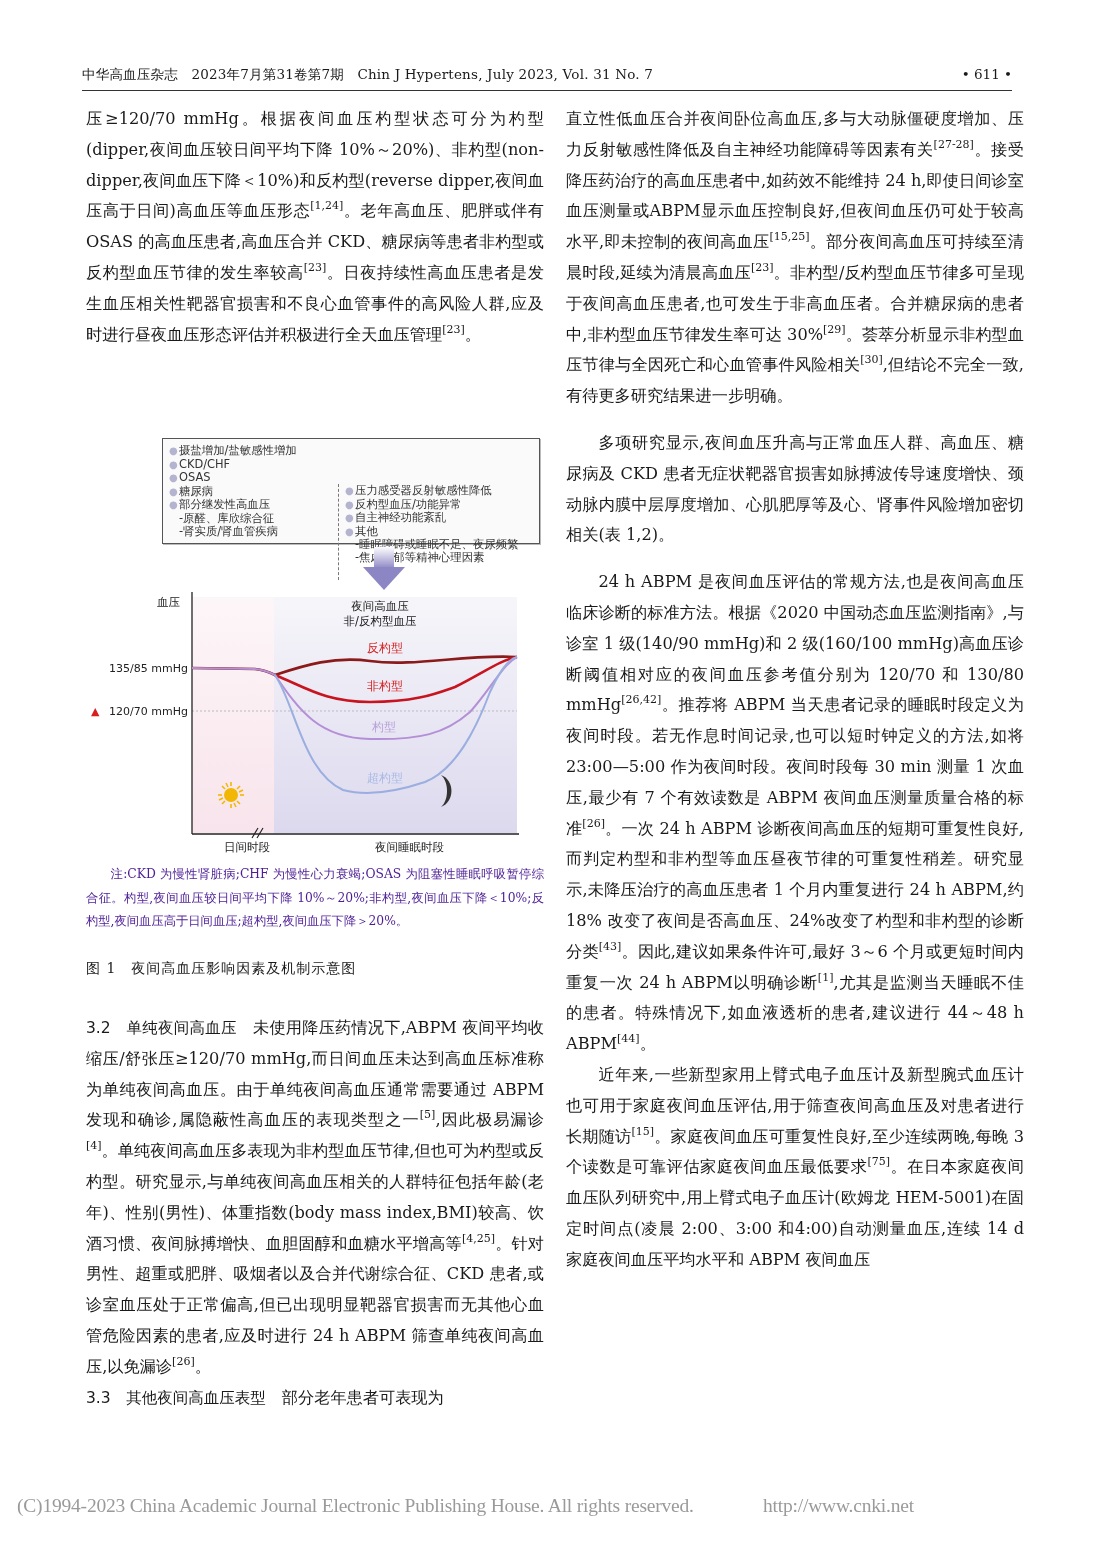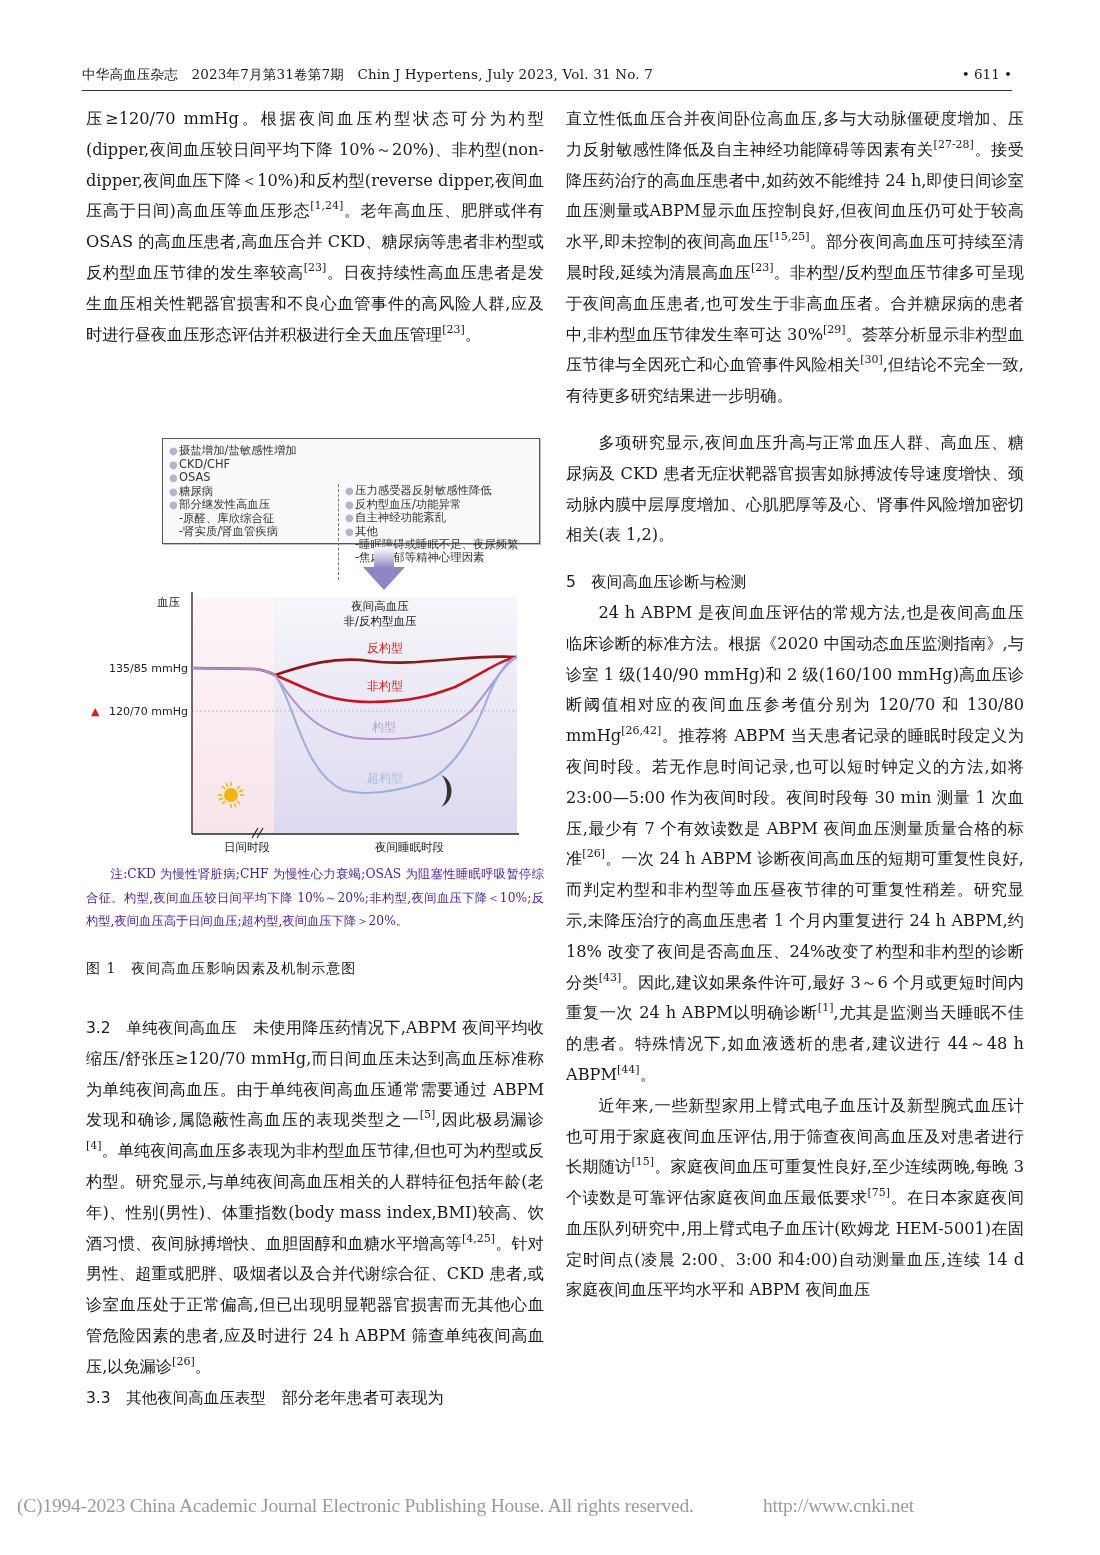--- a/index.html
+++ b/index.html
@@ -150,21 +150,20 @@
 <div class="col col-left" style="top:1013px;">
   <p class="p"><span class="sec-title">3.2　单纯夜间高血压</span><span>　未使用降压药情况下,ABPM 夜间平均收缩压/舒张压≥120/70 mmHg,而日间血压未达到高血压标准称为单纯夜间高血压。由于单纯夜间高血压通常需要通过 ABPM 发现和确诊,属隐蔽性高血压的表现类型之一</span><sup>[5]</sup><span>,因此极易漏诊</span><sup>[4]</sup><span>。单纯夜间高血压多表现为非杓型血压节律,但也可为杓型或反杓型。研究显示,与单纯夜间高血压相关的人群特征包括年龄(老年)、性别(男性)、体重指数(body mass index,BMI)较高、饮酒习惯、夜间脉搏增快、血胆固醇和血糖水平增高等</span><sup>[4,25]</sup><span>。针对男性、超重或肥胖、吸烟者以及合并代谢综合征、CKD 患者,或诊室血压处于正常偏高,但已出现明显靶器官损害而无其他心血管危险因素的患者,应及时进行 24 h ABPM 筛查单纯夜间高血压,以免漏诊</span><sup>[26]</sup><span>。</span></p>
   <p class="p"><span class="sec-title">3.3　其他夜间高血压表型</span><span>　部分老年患者可表现为</span></p>
 </div>
 
 <div class="col col-right" style="top:104px;">
   <p class="p"><span>直立性低血压合并夜间卧位高血压,多与大动脉僵硬度增加、压力反射敏感性降低及自主神经功能障碍等因素有关</span><sup>[27-28]</sup><span>。接受降压药治疗的高血压患者中,如药效不能维持 24 h,即使日间诊室血压测量或ABPM显示血压控制良好,但夜间血压仍可处于较高水平,即未控制的夜间高血压</span><sup>[15,25]</sup><span>。部分夜间高血压可持续至清晨时段,延续为清晨高血压</span><sup>[23]</sup><span>。非杓型/反杓型血压节律多可呈现于夜间高血压患者,也可发生于非高血压者。合并糖尿病的患者中,非杓型血压节律发生率可达 30%</span><sup>[29]</sup><span>。荟萃分析显示非杓型血压节律与全因死亡和心血管事件风险相关</span><sup>[30]</sup><span>,但结论不完全一致,有待更多研究结果进一步明确。</span></p>
   <div style="height:16px;"></div>
   <p class="p indent">多项研究显示,夜间血压升高与正常血压人群、高血压、糖尿病及 CKD 患者无症状靶器官损害如脉搏波传导速度增快、颈动脉内膜中层厚度增加、心肌肥厚等及心、肾事件风险增加密切相关(表 1,2)。</p>
   <div style="height:16px;"></div>
-  <p class="p sec-title">5　夜间高血压诊断与检测</p>
   <p class="p indent"><span>24 h ABPM 是夜间血压评估的常规方法,也是夜间高血压临床诊断的标准方法。根据《2020 中国动态血压监测指南》,与诊室 1 级(140/90 mmHg)和 2 级(160/100 mmHg)高血压诊断阈值相对应的夜间血压参考值分别为 120/70 和 130/80 mmHg</span><sup>[26,42]</sup><span>。推荐将 ABPM 当天患者记录的睡眠时段定义为夜间时段。若无作息时间记录,也可以短时钟定义的方法,如将 23:00—5:00 作为夜间时段。夜间时段每 30 min 测量 1 次血压,最少有 7 个有效读数是 ABPM 夜间血压测量质量合格的标准</span><sup>[26]</sup><span>。一次 24 h ABPM 诊断夜间高血压的短期可重复性良好,而判定杓型和非杓型等血压昼夜节律的可重复性稍差。研究显示,未降压治疗的高血压患者 1 个月内重复进行 24 h ABPM,约 18% 改变了夜间是否高血压、24%改变了杓型和非杓型的诊断分类</span><sup>[43]</sup><span>。因此,建议如果条件许可,最好 3～6 个月或更短时间内重复一次 24 h ABPM以明确诊断</span><sup>[1]</sup><span>,尤其是监测当天睡眠不佳的患者。特殊情况下,如血液透析的患者,建议进行 44～48 h ABPM</span><sup>[44]</sup><span>。</span></p>
   <p class="p indent"><span>近年来,一些新型家用上臂式电子血压计及新型腕式血压计也可用于家庭夜间血压评估,用于筛查夜间高血压及对患者进行长期随访</span><sup>[15]</sup><span>。家庭夜间血压可重复性良好,至少连续两晚,每晚 3 个读数是可靠评估家庭夜间血压最低要求</span><sup>[75]</sup><span>。在日本家庭夜间血压队列研究中,用上臂式电子血压计(欧姆龙 HEM-5001)在固定时间点(凌晨 2:00、3:00 和4:00)自动测量血压,连续 14 d 家庭夜间血压平均水平和 ABPM 夜间血压</span></p>
 </div>
 
 <div class="footer">
   <span class="left-part">(C)1994-2023 China Academic Journal Electronic Publishing House. All rights reserved.</span>
   <span class="right-part">http://www.cnki.net</span>
 </div>
 
 </body></html>

